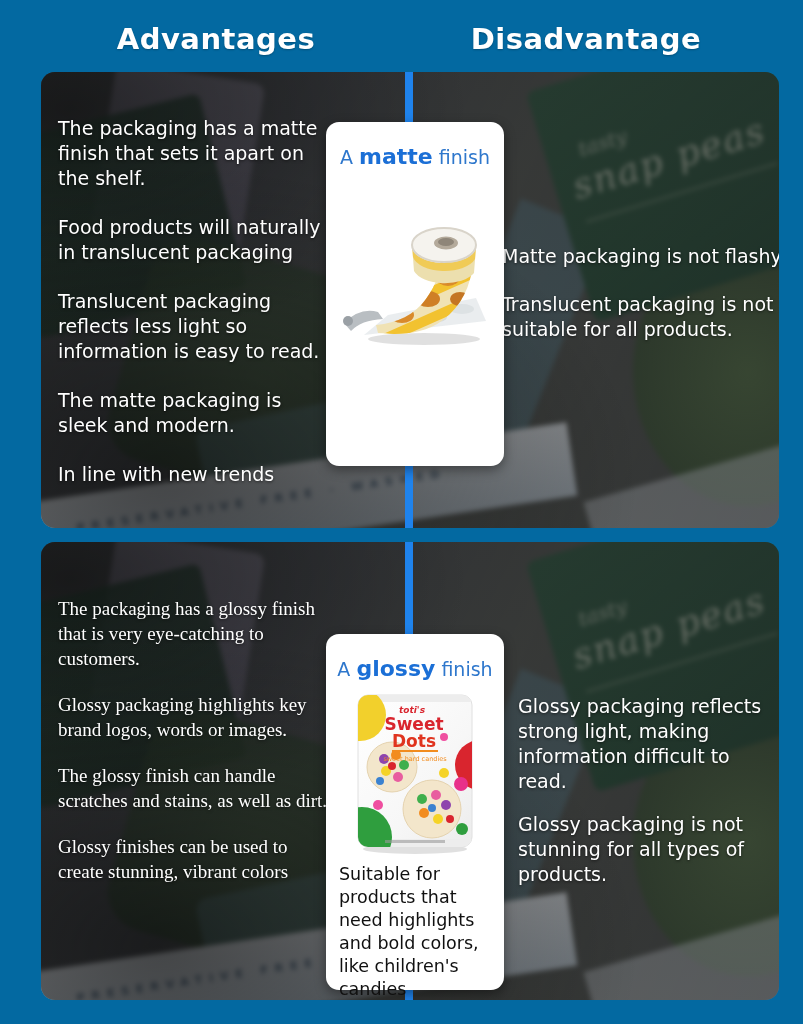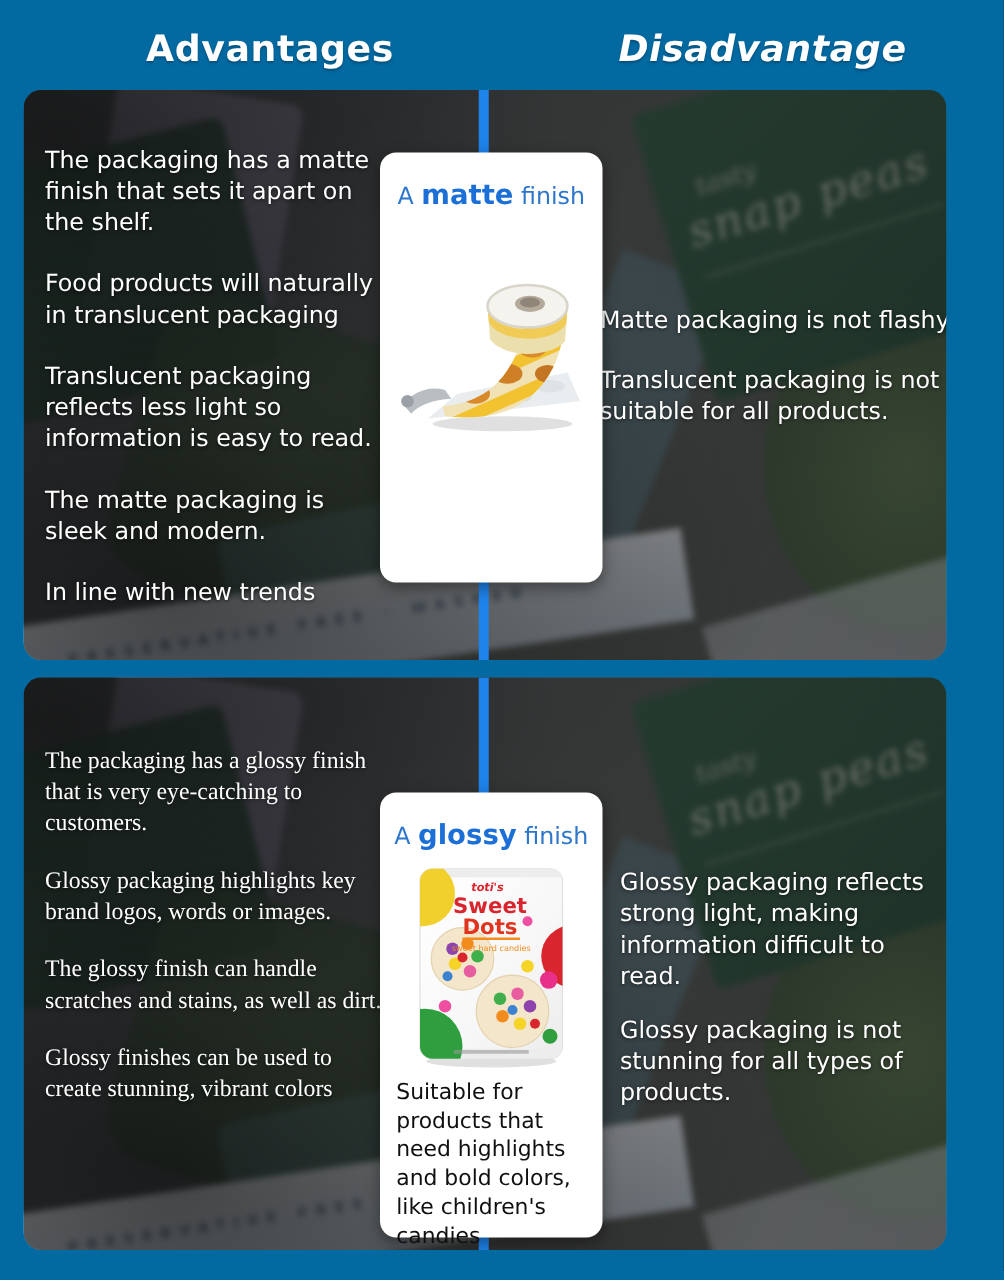--- a/index.html
+++ b/index.html
@@ -8,23 +8,23 @@
     background:#0369a1;
     font-family:"DejaVu Sans","Liberation Sans",sans-serif;
     padding-left:20px;
   }
   
   .hdr{
     position:absolute;top:22px;color:#ffffff;font-weight:bold;font-size:29px;
     text-align:center;letter-spacing:.5px;text-shadow:0 1px 2px rgba(0,0,0,.25);
   }
   .hdr.adv{left:0;width:432px;}
-  .hdr.dis{left:426px;width:368px;font-style:italic;}
-  
-  .panel{position:absolute;left:19px;width:738px;border-radius:14px;overflow:hidden;}
+  .hdr.dis{left:402px;width:368px;}
+  
+  .panel{position:absolute;left:41px;width:738px;border-radius:14px;overflow:hidden;}
   .panel.p1{top:72px;height:456px;}
   .panel.p2{top:542px;height:458px;}
   .photo-art{position:absolute;inset:-6px;filter:blur(2.5px);}
   .ph{position:absolute;}
   .ph-base{inset:0;background:linear-gradient(115deg,#3a3c3b 0%,#46494c 30%,#53564f 55%,#3f4240 100%);}
   .ph-bagpurple{left:66px;top:6px;width:150px;height:195px;transform:rotate(9deg);
     background:linear-gradient(#a199ae,#7d7591);opacity:.6;border-radius:10px;}
   .ph-baggreenL{left:-24px;top:50px;width:215px;height:200px;transform:rotate(-14deg);
     background:linear-gradient(150deg,#234631,#17301f);opacity:.85;border-radius:8px;}
   .ph-greenmid{left:90px;top:195px;width:270px;height:230px;transform:rotate(16deg);

